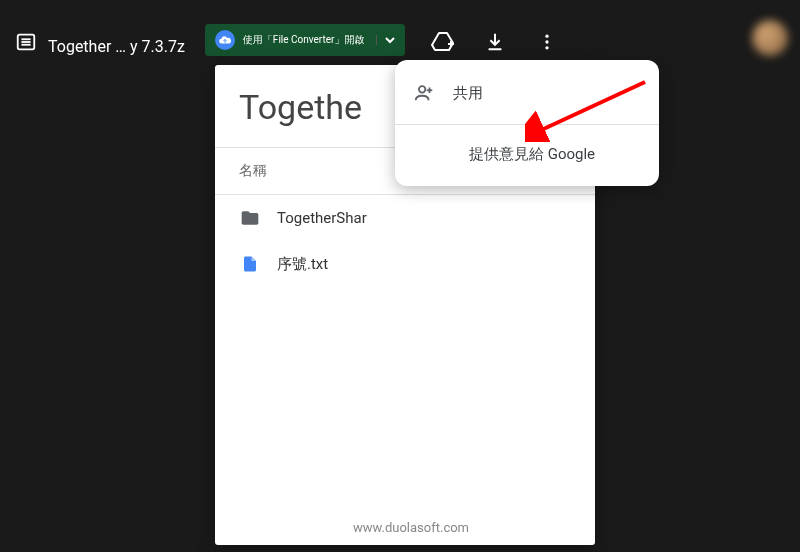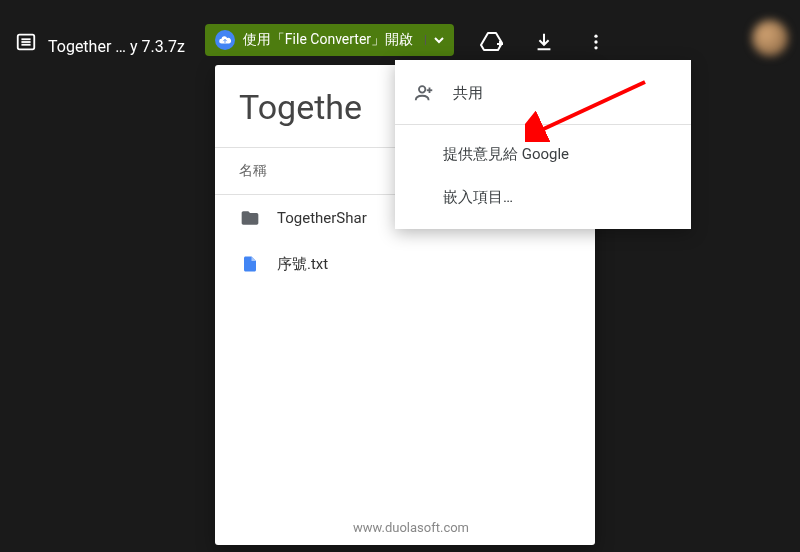--- a/index.html
+++ b/index.html
@@ -29,27 +29,27 @@
   }
   .tb-title {
     font-size: 16px;
     color: #fff;
     margin-right: 12px;
     white-space: nowrap;
   }
   .tb-chip {
     display: flex;
     align-items: center;
-    background: #4d7c0f;
+    background: #14532d;
     border-radius: 4px;
     padding: 6px 10px;
     gap: 8px;
     cursor: pointer;
     color: #fff;
-    font-size: 14px;
+    font-size: 10px;
   }
   .tb-chip .cloud-icon {
     width: 20px; height: 20px;
     border-radius: 50%;
     background: #4285f4;
     display: flex;
     align-items: center;
     justify-content: center;
   }
   .tb-chip .caret {
@@ -113,23 +113,23 @@
     left: 0; right: 0;
     text-align: center;
     font-size: 13px;
     color: #888;
     padding-left: 12px;
   }
   .menu {
     position: absolute;
     left: 395px;
     top: 60px;
-    width: 296px;
+    width: 264px;
     background: #fff;
-    border-radius: 0;
+    border-radius: 12px;
     box-shadow: 0 4px 16px rgba(0,0,0,0.28);
     padding: 10px 0;
     z-index: 10;
   }
   .menu-item {
     display: flex;
     align-items: center;
     gap: 18px;
     padding: 12px 18px;
     font-size: 15px;
@@ -139,21 +139,21 @@
   .menu-item.hover {
     background: #eeeeee;
   }
   .menu-item .mi-icon {
     width: 22px; height: 22px;
     display: flex;
     align-items: center;
     justify-content: center;
     flex-shrink: 0;
   }
-  .menu-item.noicon { padding-left: 48px; }
+  .menu-item.noicon { padding-left: 74px; }
   .menu-sep {
     height: 1px;
     background: #e0e0e0;
     margin: 8px 0;
   }
   .arrow {
     position: absolute;
     left: 525px;
     top: 77px;
     z-index: 20;
@@ -250,23 +250,20 @@
           <line x1="18" y1="6" x2="18" y2="12"></line>
           <line x1="15" y1="9" x2="21" y2="9"></line>
         </svg>
     </span>
     <span>共用</span>
   </div>
   <div class="menu-sep"></div>
   <div class="menu-item noicon">
     <span>提供意見給 Google</span>
   </div>
-  <div class="menu-item noicon">
-    <span>嵌入項目…</span>
-  </div>
 </div>
 
 <svg class="arrow" width="130" height="65">
   <defs>
     <marker id="ah" markerWidth="10" markerHeight="10" refX="2" refY="5" orient="auto">
       <path d="M0 0L10 5L0 10z" fill="#ff0000"></path>
     </marker>
   </defs>
   <line x1="120" y1="5" x2="12" y2="55" stroke="#ff0000" stroke-width="4" marker-end="url(#ah)"></line>
 </svg>

